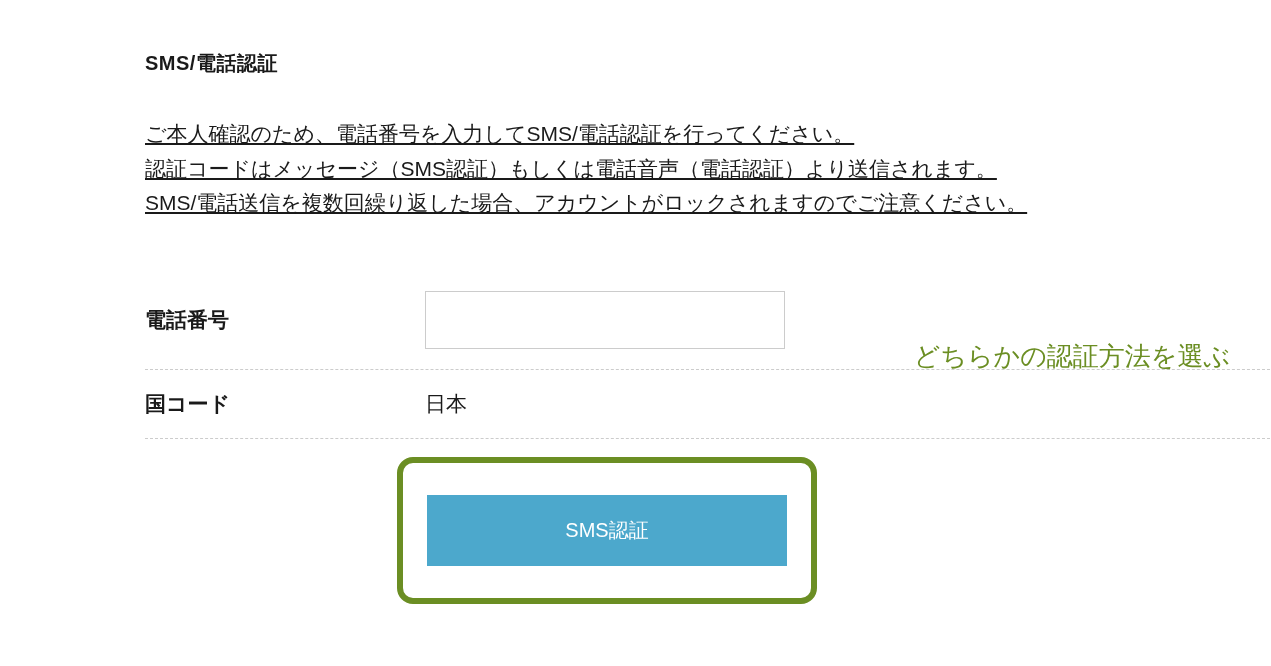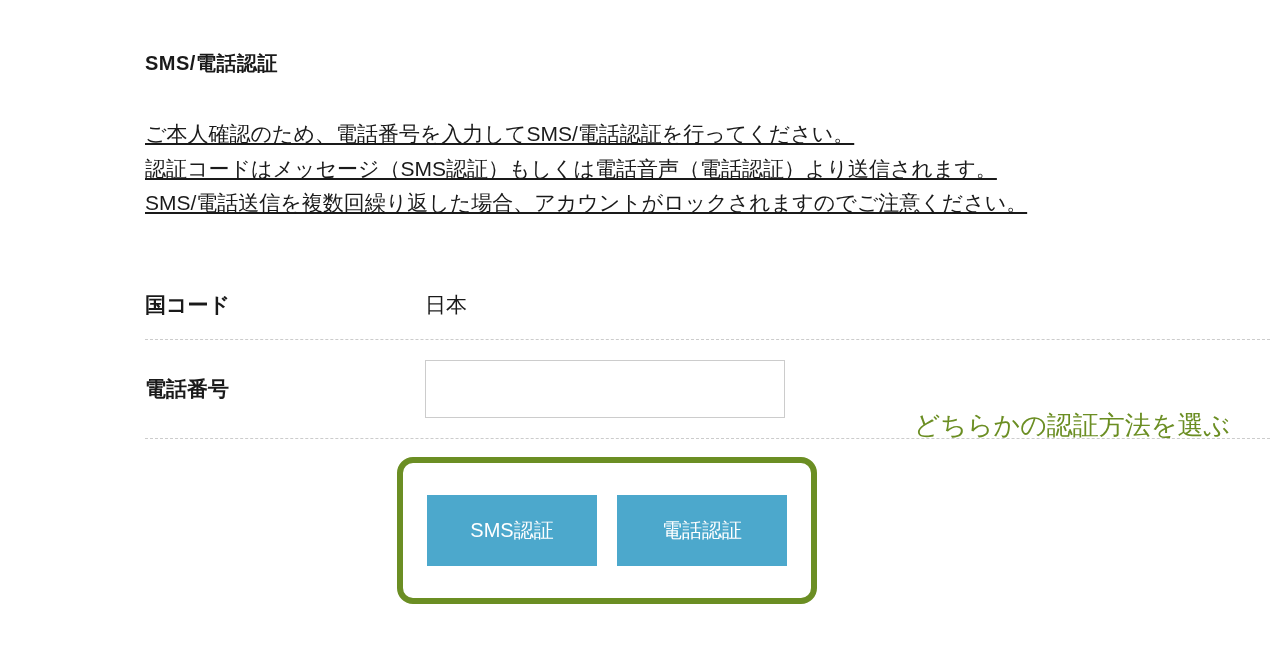--- a/index.html
+++ b/index.html
@@ -75,20 +75,21 @@
     .button-wrapper {
       margin-top: 18px;
       margin-left: 252px;
       width: 420px;
       border: 6px solid #6b8e23;
       border-radius: 16px;
       padding: 32px 24px;
       display: flex;
       gap: 20px;
       justify-content: center;
+      flex-direction: column;
     }
     .auth-button {
       background: #4ca8cc;
       color: #fff;
       border: none;
       font-size: 20px;
       font-weight: 400;
       padding: 22px 36px;
       cursor: pointer;
       min-width: 170px;
@@ -99,28 +100,27 @@
 
 <div class="container">
   <h1 class="page-title">SMS/電話認証</h1>
 
   <div class="description">
     <div>ご本人確認のため、電話番号を入力してSMS/電話認証を行ってください。</div>
     <div>認証コードはメッセージ（SMS認証）もしくは電話音声（電話認証）より送信されます。</div>
     <div>SMS/電話送信を複数回繰り返した場合、アカウントがロックされますのでご注意ください。</div>
   </div>
 
-  <div class="form-row form-row-first">
-    <div class="form-label">国コード</div>
-    <div class="form-value">日本</div>
-  </div>
-
   <div class="form-row phone-row">
     <div class="form-label">電話番号</div>
     <input type="text" class="phone-input" value="" style="">
     <div class="helper-text">どちらかの認証方法を選ぶ</div>
   </div>
 
+  <div class="form-row form-row-first">
+    <div class="form-label">国コード</div>
+    <div class="form-value">日本</div>
+  </div>
+
   <div class="button-wrapper">
     <button class="auth-button">SMS認証</button>
-    <button class="auth-button">電話認証</button>
   </div>
 </div>
 
 </body></html>

